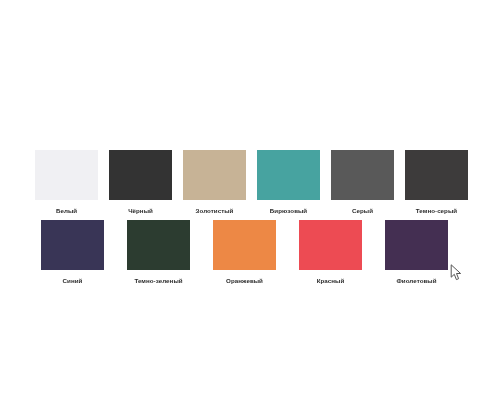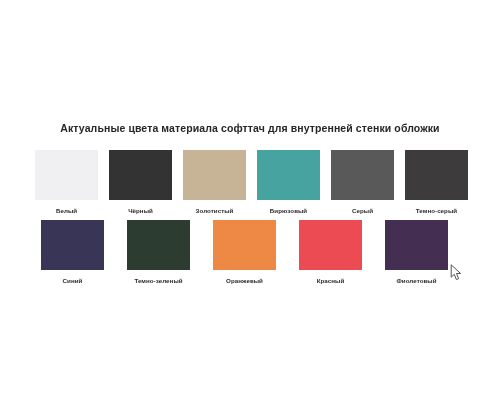--- a/index.html
+++ b/index.html
@@ -86,21 +86,20 @@
     width: 12px;
     height: 17px;
     pointer-events: none;
   }
 </style>
 </head>
 <body style="background: rgb(255, 255, 255);">
 
 <div id="page" style="background: rgb(255, 255, 255);">
 
-  <div class="page-title">Актуальные цвета материала софттач для внутренней стенки обложки</div>
 
   <div class="swatch-grid">
 
   <div class="swatch-row">
         <div class="swatch-cell">
           <div class="swatch-chip" style="background: rgb(240, 240, 243);"></div>
           <div class="swatch-label">Белый</div>
         </div>
         <div class="swatch-cell">
           <div class="swatch-chip" style="background: rgb(51, 51, 51);"></div>

